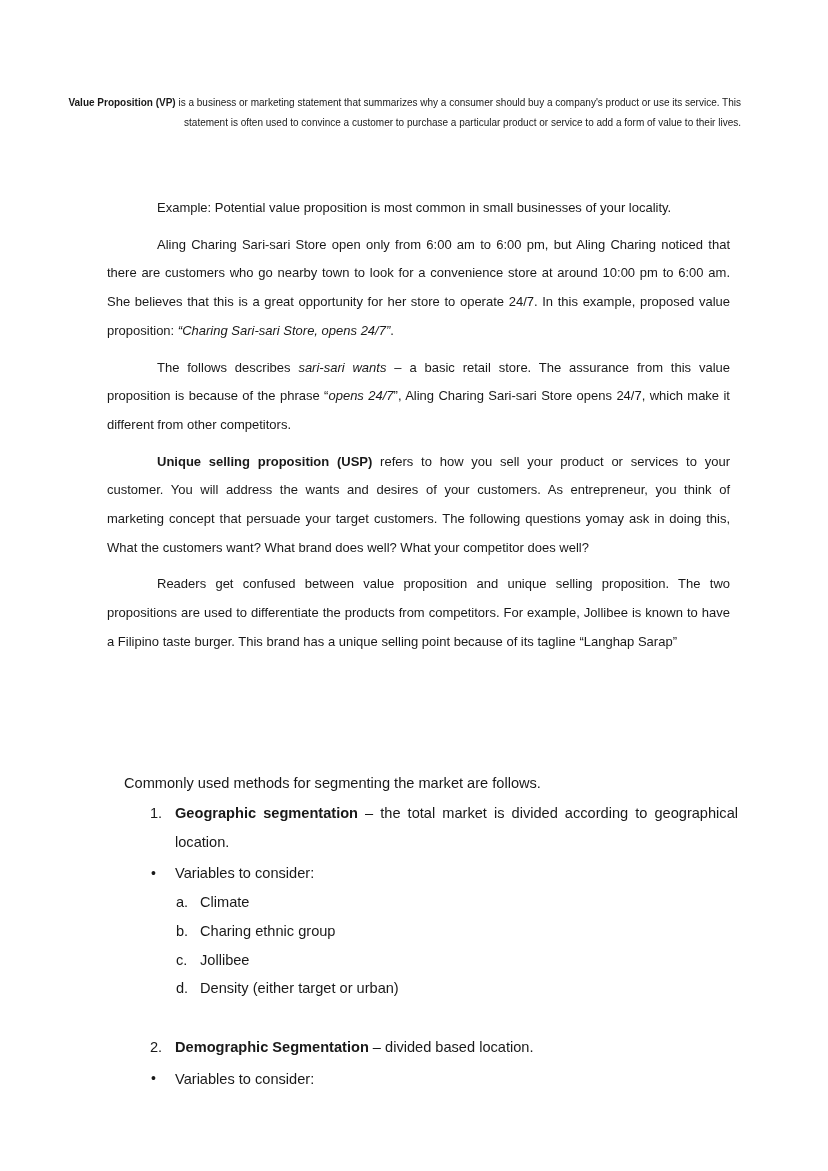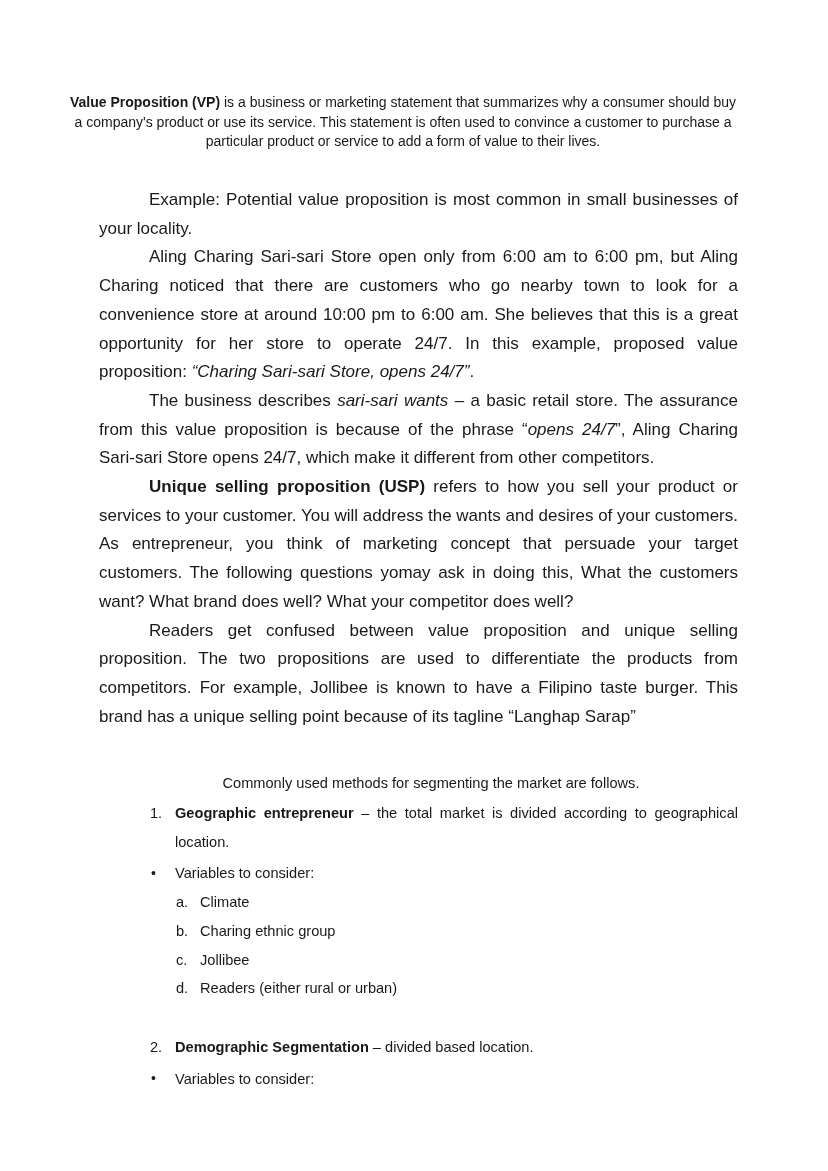--- a/index.html
+++ b/index.html
@@ -21,53 +21,53 @@
     background: #ffffff;
     overflow: hidden;
   }
 
   
   .intro {
     position: absolute;
     left: 65px;
     top: 93px;
     width: 676px;
-    font-size: 14px;
+    font-size: 10px;
     line-height: 19.6px;
-    text-align: center;
+    text-align: right;
   }
 
   
   .body-block {
     position: absolute;
     left: 99px;
     top: 186px;
     width: 639px;
   }
   p.para {
-    margin: 0;
-    font-size: 17px;
+    margin: 8px;
+    font-size: 13px;
     line-height: 28.7px;
     text-align: justify;
     text-justify: inter-word;
     text-indent: 50px;
   }
 
   
   .list-block {
     position: absolute;
     left: 124px;
     top: 771px;
     width: 614px;
   }
   .lead-line {
     margin: 0;
     font-size: 14.6px;
     line-height: 25px;
-    text-align: center;
+    text-align: left;
   }
 
   ol.num-list {
     margin: 0;
     padding: 0;
     list-style: none;
   }
   li.num-item {
     position: relative;
     padding-left: 51px;
@@ -143,61 +143,61 @@
 
     <p class="para">
       <span>Example: Potential value proposition is most common in small businesses of your locality.</span>
     </p>
 
     <p class="para">
       <span>Aling Charing Sari-sari Store open only from 6:00 am to 6:00 pm, but Aling Charing noticed that there are customers who go nearby town to look for a convenience store at around 10:00 pm to 6:00 am. She believes that this is a great opportunity for her store to operate 24/7. In this example, proposed value proposition: </span><i>“Charing Sari-sari Store, opens 24/7”</i><span>.</span>
     </p>
 
     <p class="para">
-      <span>The business describes </span><i>sari-sari wants</i><span> – a basic retail store. The assurance from this value proposition is because of the phrase “</span><i>opens 24/7</i><span>”, Aling Charing Sari-sari Store opens 24/7, which make it different from other competitors.</span>
+      <span>The follows describes </span><i>sari-sari wants</i><span> – a basic retail store. The assurance from this value proposition is because of the phrase “</span><i>opens 24/7</i><span>”, Aling Charing Sari-sari Store opens 24/7, which make it different from other competitors.</span>
     </p>
 
     <p class="para">
       <b>Unique selling proposition (USP)</b><span> refers to how you sell your product or services to your customer. You will address the wants and desires of your customers. As entrepreneur, you think of marketing concept that persuade your target customers. The following questions yomay ask in doing this, What the customers want? What brand does well? What your competitor does well?</span>
     </p>
 
     <p class="para">
       <span>Readers get confused between value proposition and unique selling proposition. The two propositions are used to differentiate the products from competitors. For example, Jollibee is known to have a Filipino taste burger. This brand has a unique selling point because of its tagline “Langhap Sarap”</span>
     </p>
 
   </div>
 
   <div class="list-block">
 
     <p class="lead-line">Commonly used methods for segmenting the market are follows.</p>
 
     <ol class="num-list">
 
       <li class="num-item">
-        <span class="marker">1.</span><b>Geographic entrepreneur</b><span> – the total market is divided according to geographical location.</span>
+        <span class="marker">1.</span><b>Geographic segmentation</b><span> – the total market is divided according to geographical location.</span>
       </li>
 
       <ul class="bul-list">
         <li class="bul-item">
           <span class="marker">•</span><span>Variables to consider:</span>
         </li>
       </ul>
 
       <ol class="alpha-list">
         <li class="alpha-item">
           <span class="marker">a.</span><span>Climate</span>
         </li>
         <li class="alpha-item">
           <span class="marker">b.</span><span>Charing ethnic group</span>
         </li>
         <li class="alpha-item">
           <span class="marker">c.</span><span>Jollibee</span>
         </li>
         <li class="alpha-item">
-          <span class="marker">d.</span><span>Readers (either rural or urban)</span>
+          <span class="marker">d.</span><span>Density (either target or urban)</span>
         </li>
       </ol>
 
       <div class="gap-after-alpha"></div>
 
       <li class="num-item">
         <span class="marker">2.</span><b>Demographic Segmentation</b><span> – divided based location.</span>
       </li>
 
       <ul class="bul-list">

